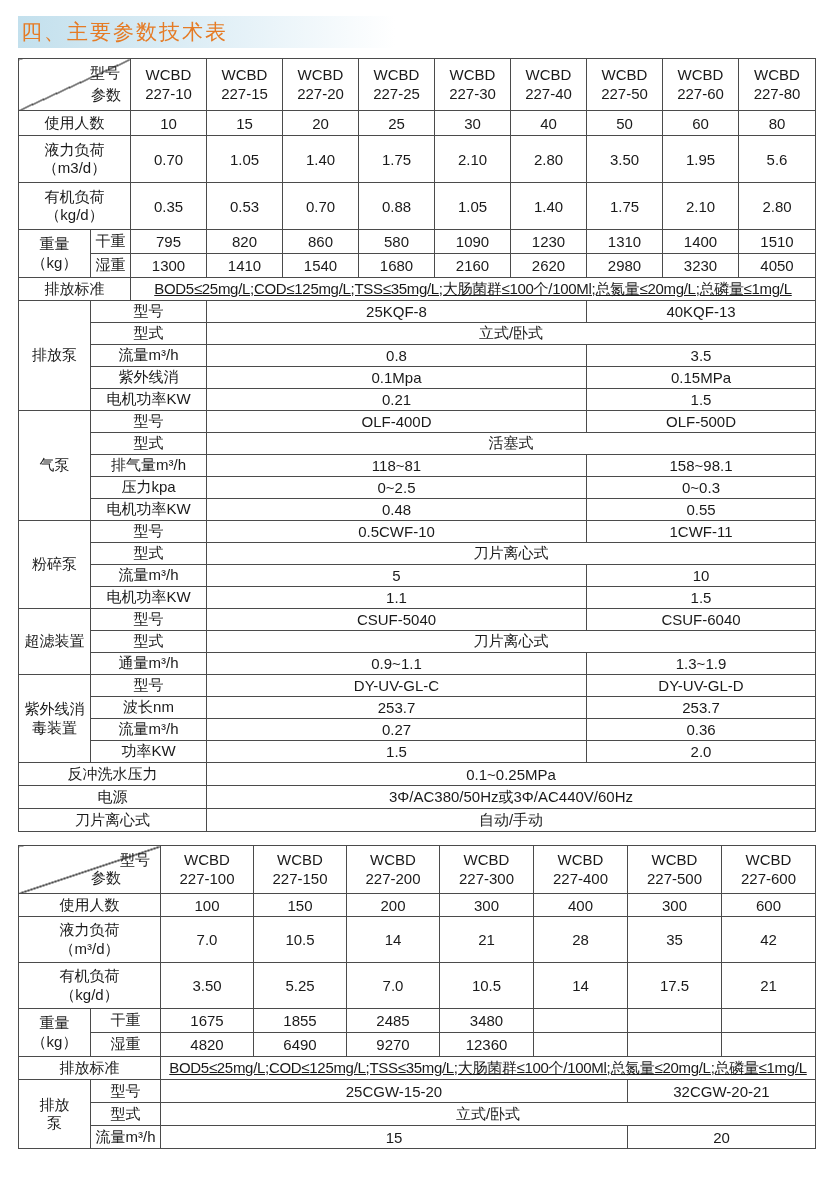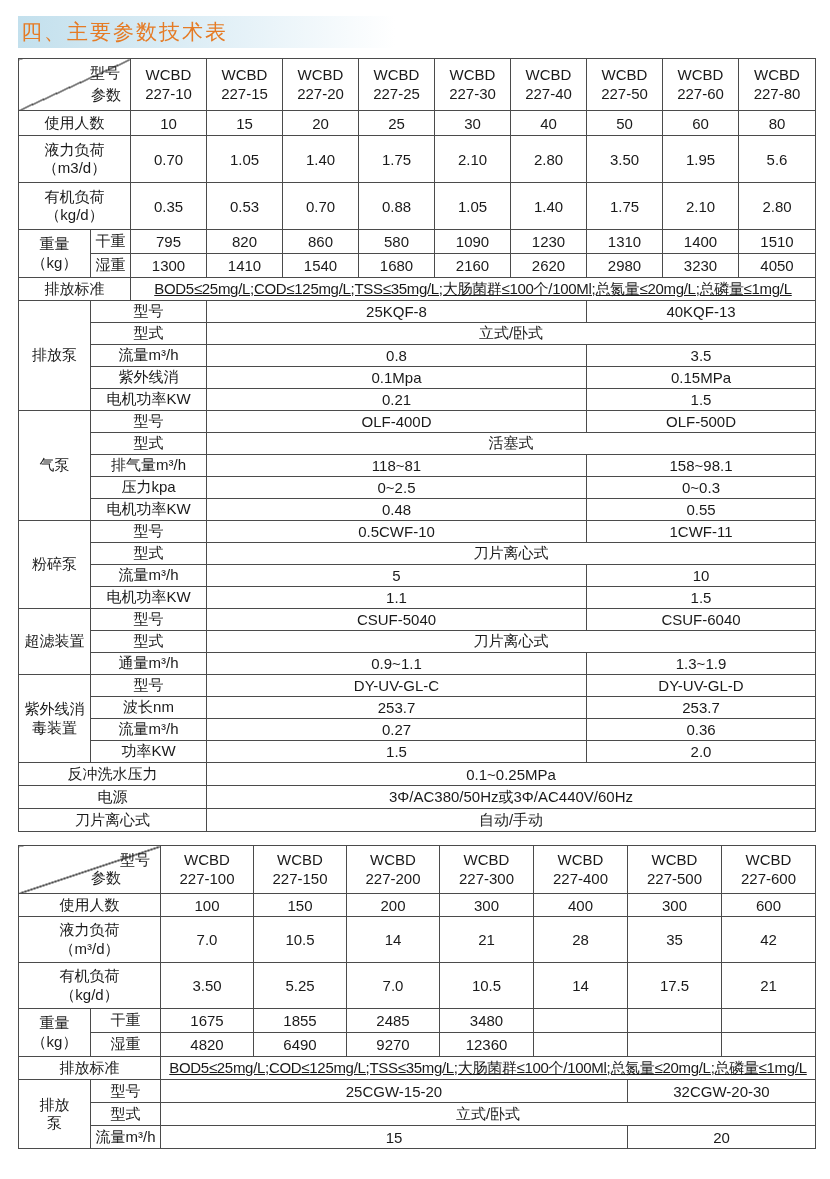--- a/index.html
+++ b/index.html
@@ -369,21 +369,21 @@
 </tr>
 <tr class="r23">
   <td colspan="2">排放标准</td>
   <td colspan="7" class="std-v">BOD5≤25mg/L;COD≤125mg/L;TSS≤35mg/L;大肠菌群≤100个/100Ml;总氮量≤20mg/L;总磷量≤1mg/L</td>
 </tr>
 <tr class="r23">
   <td rowspan="3" class="pre">排放
 泵</td>
   <td>型号</td>
   <td colspan="5">25CGW-15-20</td>
-  <td colspan="2">32CGW-20-30</td>
+  <td colspan="2">32CGW-20-21</td>
 </tr>
 <tr class="r23">
   <td>型式</td>
   <td colspan="7">立式/卧式</td>
 </tr>
 <tr class="r23">
   <td>流量m³/h</td>
   <td colspan="5">15</td>
   <td colspan="2">20</td>
 </tr>

